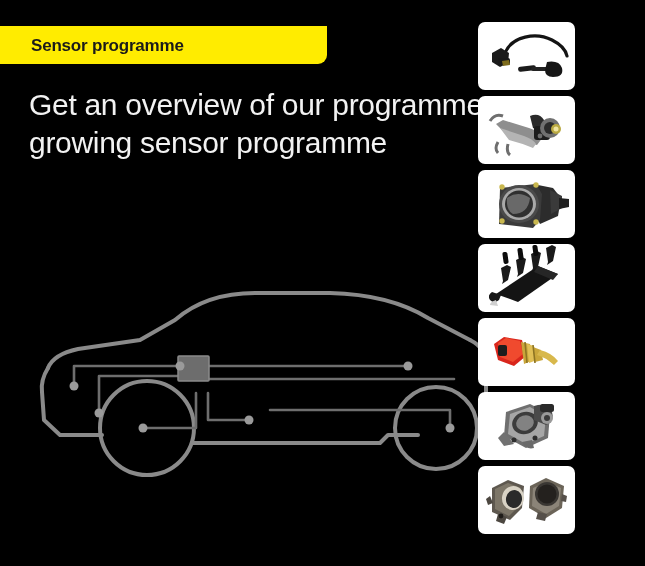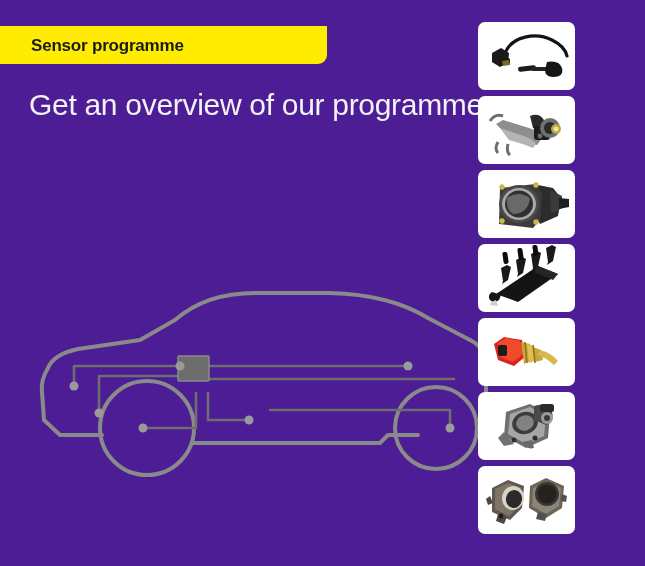--- a/index.html
+++ b/index.html
@@ -4,21 +4,21 @@
 <style>
   html, body {
     margin: 0;
     padding: 0;
     background: #ffffff;
   }
   #stage {
     position: relative;
     width: 645px;
     height: 566px;
-    background: #4c1d95;
+    background: #000000;
     overflow: hidden;
     font-family: "Liberation Sans", sans-serif;
   }
 
   
   #banner {
     position: absolute;
     left: 0;
     top: 26px;
     width: 327px;
@@ -83,20 +83,21 @@
 <body>
 
 <div id="stage">
 
   <div id="banner">
     <span id="banner-label">Sensor programme</span>
   </div>
 
   <div id="headline">
     <span class="hl-line">Get an overview of our programme</span>
+    <span class="hl-line">growing sensor programme</span>
   </div>
 
   <div id="car-illustration">
     <svg width="460" height="200" viewBox="0 0 460 200" xmlns="http://www.w3.org/2000/svg">
       <g fill="none" stroke="#8a8a8a" stroke-width="4" stroke-linecap="round" stroke-linejoin="round">
 
         <path d="M 18 88
                  C 22 78, 34 72, 48 69
                  L 110 60
                  L 145 40

